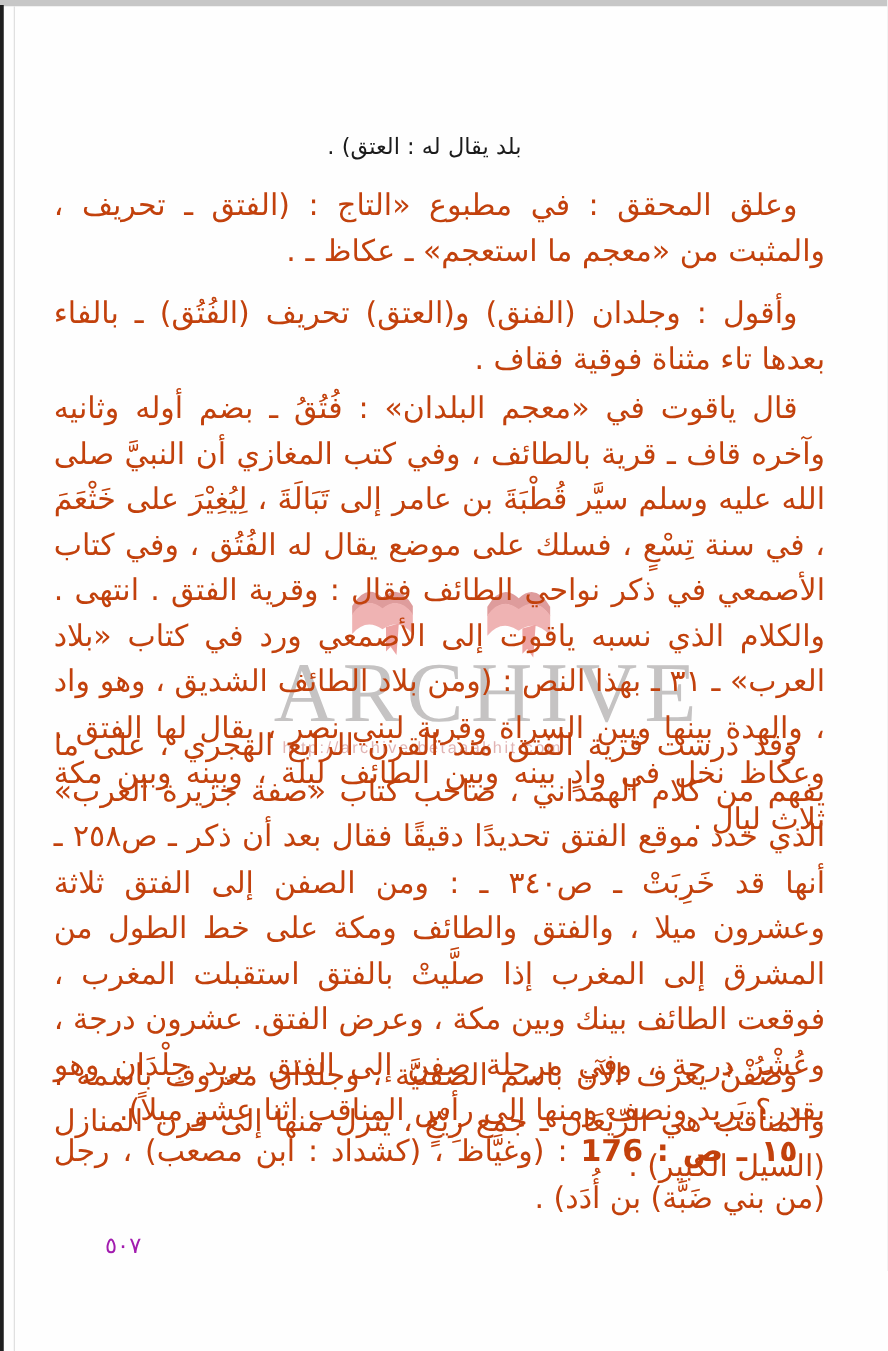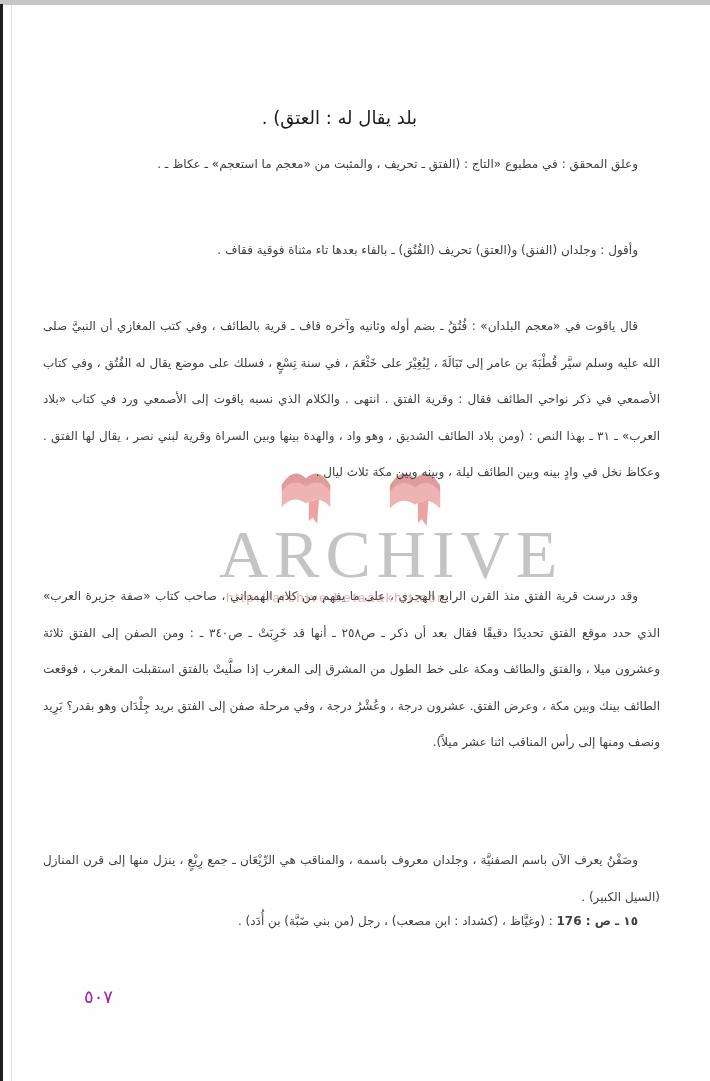--- a/index.html
+++ b/index.html
@@ -33,21 +33,21 @@
     font-family:"Liberation Sans","DejaVu Sans",sans-serif;
     font-size:13px;letter-spacing:2px;
     color:rgba(207,132,132,.62);
     direction:ltr;
   }
 
   
   .text-layer{position:absolute;inset:0;z-index:2;}
   .para{
     position:absolute;right:50px;left:43px;margin:0;
-    font-size:12px;line-height:36.5px;color:#404040;
+    font-size:24px;line-height:36.5px;color:#c2410c;
     text-align:justify;text-indent:22px;
   }
   .opening{
     position:absolute;right:50px;left:57px;margin:0;
     font-size:18px;line-height:36.5px;color:#1b1b1b;
     text-align:center;padding-right:38px;text-indent:0;
   }
   .p1{top:146px;}
   .p2{top:232px;}
   .p3{top:308px;}

